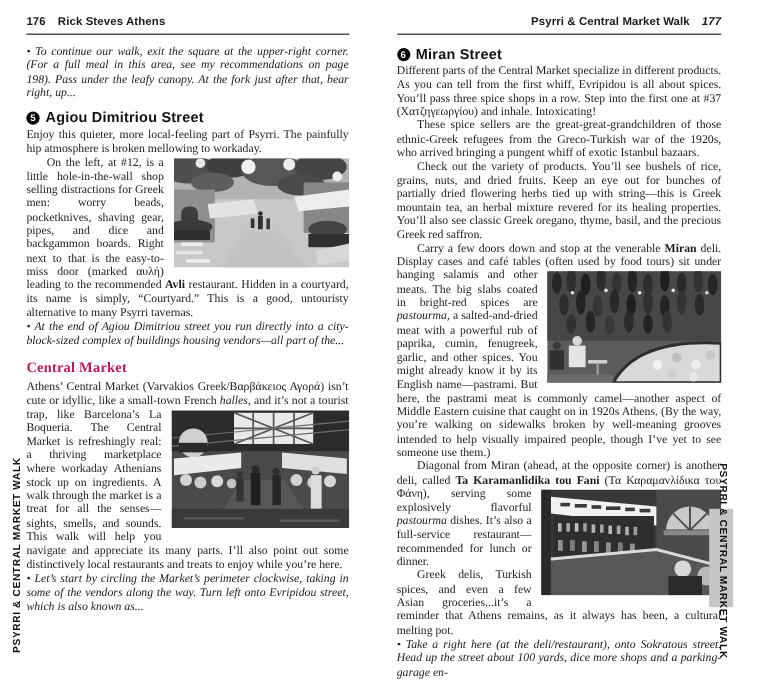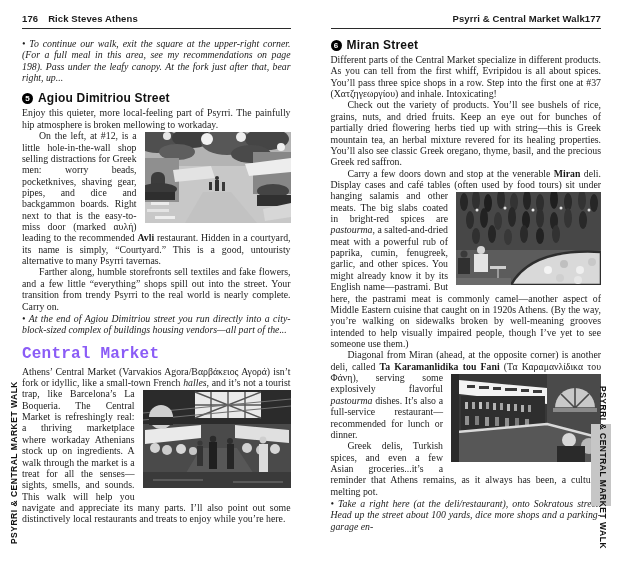--- a/index.html
+++ b/index.html
@@ -14,40 +14,40 @@
 
   
   .hdr{
     display:flex;align-items:baseline;
     font-family:"Liberation Sans", sans-serif;font-weight:bold;font-size:9.5px;
     border-bottom:1.2px solid #2a2a2a;padding-bottom:4px;margin-bottom:9px;
     letter-spacing:0.1px;
   }
   .hdr-left .pgnum{margin-right:10px;}
   .hdr-right{justify-content:flex-end;}
-  .hdr-right .pgnum{margin-left:0;}
+  .hdr-right .pgnum{margin-left:10px;font-style:italic;}
 
   
   .para{
     margin:0;font-size:9.8px;line-height:1.16;text-align:justify;
     hyphens:auto;-webkit-hyphens:auto;
   }
   .indent{text-indent:17px;}
   .walk-note{
     margin:1px 0 2px 0;font-size:9.8px;line-height:1.16;font-style:italic;
     text-align:justify;hyphens:auto;
   }
   .stop-heading{
     display:flex;align-items:center;gap:5px;
     font-family:"Liberation Sans", sans-serif;font-size:12px;font-weight:bold;
     margin:8px 0 2px 0;letter-spacing:0.2px;color:#111;
   }
   .plain-heading{
-    font-family:Liberation Mono, monospace;font-size:16px;font-weight:bold;
-    margin:9px 0 3px 0;letter-spacing:0.2px;color:#8b5cf6;
+    font-family:Liberation Serif, serif;font-size:12px;font-weight:bold;
+    margin:9px 0 3px 0;letter-spacing:0.2px;color:#be185d;
   }
   .first-heading{margin-top:2px;}
   .stop-num{
     flex:none;width:11px;height:11px;border-radius:50%;background:#000;color:#fff;
     font:bold 8px/11px "Liberation Sans", sans-serif;text-align:center;
   }
   b{font-weight:bold;} i{font-style:italic;}
 
   
   .fig{float:right;margin:2px 0 3px 8px;display:block;}
@@ -118,27 +118,26 @@
           <rect x="6" y="70" width="18" height="3" fill="#ececec"></rect>
           <rect x="2" y="77" width="22" height="3" fill="#e4e4e4"></rect>
           <rect x="10" y="84" width="20" height="3" fill="#eeeeee"></rect>
           <ellipse cx="128" cy="59" rx="16" ry="7" fill="#444444"></ellipse>
           <rect x="112" y="63" width="34" height="11" fill="#303030"></rect>
           <polygon points="118,77 146,71 146,85 120,89" fill="#d7d7d7"></polygon>
         </svg>
       </span><span>On the left, at #12, is a little hole-in-the-wall shop selling distractions for Greek men: worry beads, pocketknives, shaving gear, pipes, and dice and backgammon boards. Right next to that is the easy-to-miss door (marked αυλή) leading to the recommended </span><b>Avli</b><span> restaurant. Hidden in a courtyard, its name is simply, “Courtyard.” This is a good, untouristy alternative to many Psyrri tavernas.</span>
     </p>
 
-    <p class="para indent">Farther along, humble storefronts sell textiles and fake flowers, and a few little “everything” shops spill out into the street. Your transition from trendy Psyrri to the real world is nearly complete. Carry on.</p>
     <p class="walk-note">• At the end of Agiou Dimitriou street you run directly into a city-block-sized complex of buildings housing vendors—all part of the...</p>
 
     <h3 class="plain-heading">Central Market</h3>
 
     <p class="para">
-      <span>Athens’ Central Market (Varvakios Agora/Βαρβάκειος Αγορά) isn’t fork or idyllic, like a small-town French </span><i>halles</i><span>, and it’s not a </span><span class="fig">
+      <span>Athens’ Central Market (Varvakios Greek/Βαρβάκειος Αγορά) isn’t cute or idyllic, like a small-town French </span><i>halles</i><span>, and it’s not a </span><span class="fig">
         <svg width="148" height="98" viewBox="0 0 148 98" role="img">
           <rect width="148" height="98" fill="#4a4a4a"></rect>
           <rect width="148" height="34" fill="#2b2b2b"></rect>
           <rect x="52" y="2" width="66" height="26" fill="#e9e9e9"></rect>
           <path d="M52 2 L118 28 M52 28 L118 2 M52 15 H118 M68 2 V28 M85 2 V28 M102 2 V28" stroke="#555555" stroke-width="1.4" fill="none"></path>
           <path d="M0 30 L148 16 M0 23 L148 9" stroke="#6f6f6f" stroke-width="1" fill="none"></path>
           <circle cx="18" cy="27" r="12" fill="#cfcfcf"></circle>
           <rect x="6" y="27" width="24" height="8" fill="#2b2b2b"></rect>
           <polygon points="2,40 58,35 58,48 2,54" fill="#eaeaea"></polygon>
           <polygon points="92,35 146,40 146,53 92,48" fill="#e0e0e0"></polygon>
@@ -157,36 +156,38 @@
           <rect x="54" y="56" width="6" height="20" fill="#333333"></rect>
             <circle cx="57" cy="53" r="2.6" fill="#383838"></circle>
           <rect x="116" y="54" width="9" height="28" fill="#dcdcdc"></rect>
             <circle cx="120" cy="50" r="3.4" fill="#cfcfcf"></circle>
           <rect x="0" y="82" width="148" height="16" fill="#3a3a3a"></rect>
           <path d="M10 90 H60 M90 92 H140" stroke="#5a5a5a" stroke-width="2"></path>
         </svg>
       </span><span>tourist trap, like Barcelona’s La Boqueria. The Central Market is refreshingly real: a thriving marketplace where workaday Athenians stock up on ingredients. A walk through the market is a treat for all the senses—sights, smells, and sounds. This walk will help you navigate and appreciate its many parts. I’ll also point out some distinctively local restaurants and treats to enjoy while you’re here.</span>
     </p>
 
+    <p class="walk-note">• Let’s start by circling the Market’s perimeter clockwise, taking in some of the vendors along the way. Turn left onto Evripidou street, which is also known as...</p>
 
     <div class="spine spine-left">PSYRRI &amp; CENTRAL MARKET WALK</div>
   </div>
 
   <div class="page page-right">
     <div class="hdr hdr-right">
       <span>Psyrri &amp; Central Market Walk</span>
       <span class="pgnum">177</span>
     </div>
 
     <h3 class="stop-heading first-heading">
       <span class="stop-num">6</span>
       <span>Miran Street</span>
     </h3>
 
     <p class="para">Different parts of the Central Market specialize in different products. As you can tell from the first whiff, Evripidou is all about spices. You’ll pass three spice shops in a row. Step into the first one at #37 (Χατζηγεωργίου) and inhale. Intoxicating!</p>
+    <p class="para indent">These spice sellers are the great-great-grandchildren of those ethnic-Greek refugees from the Greco-Turkish war of the 1920s, who arrived bringing a pungent whiff of exotic Istanbul bazaars.</p>
     <p class="para indent">Check out the variety of products. You’ll see bushels of rice, grains, nuts, and dried fruits. Keep an eye out for bunches of partially dried flowering herbs tied up with string—this is Greek mountain tea, an herbal mixture revered for its healing properties. You’ll also see classic Greek oregano, thyme, basil, and the precious Greek red saffron.</p>
 
     <p class="para indent">
       <span>Carry a few doors down and stop at the venerable </span><b>Miran</b><span> deli. Display cases and café tables (often used by food tours) sit under </span><span class="fig">
         <svg width="145" height="93" viewBox="0 0 145 93" role="img">
           <rect width="145" height="93" fill="#5c5c5c"></rect>
           <rect width="145" height="58" fill="#474747"></rect>
           <ellipse cx="8" cy="10" rx="4" ry="9" fill="#262626"></ellipse>
             <ellipse cx="20" cy="8" rx="4" ry="10" fill="#303030"></ellipse>
           <ellipse cx="32" cy="11" rx="4" ry="9" fill="#1f1f1f"></ellipse>

